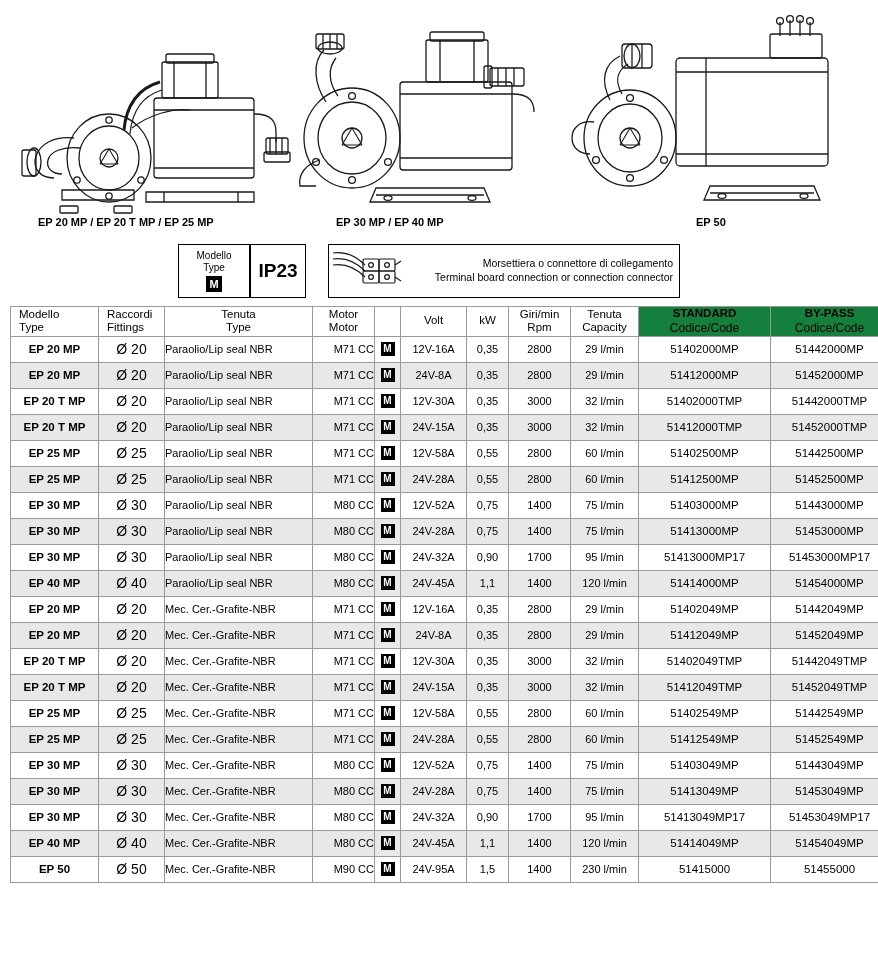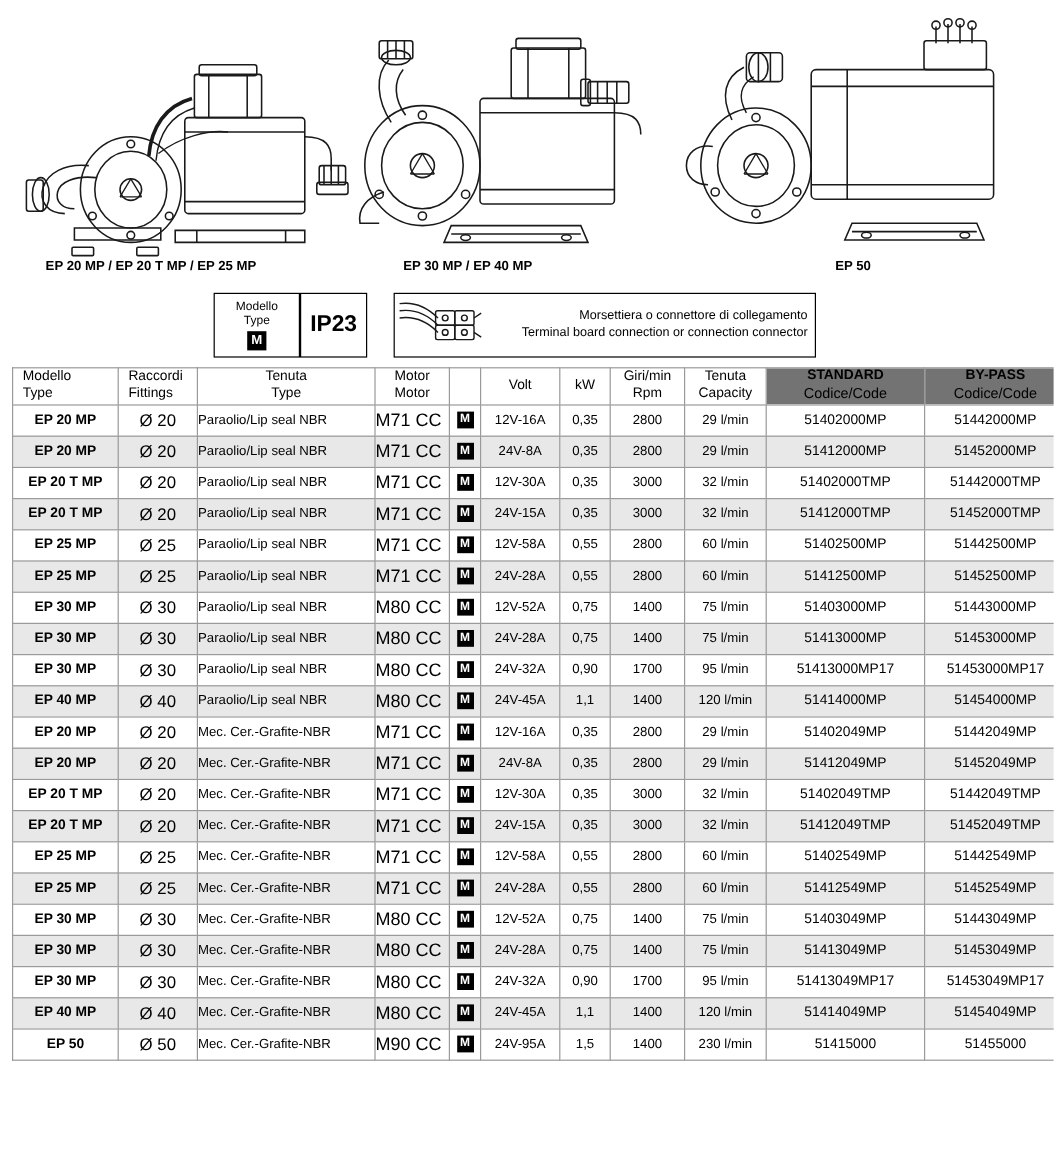--- a/index.html
+++ b/index.html
@@ -111,31 +111,31 @@
     white-space: nowrap;
   }
   thead th {
     background: #ffffff;
     font-weight: normal;
     font-size: 11.5px;
     height: 42px;
     line-height: 1.2;
   }
   thead th.shaded {
-    background: #737373;
+    background: #15803d;
     font-weight: bold;
   }
   thead th.shaded .sub { font-weight: normal; font-size: 12px; }
   tbody td { background: #ffffff; }
   tbody tr.alt td { background: #e8e8e8; }
 
   td.c-model { font-weight: bold; padding-left: 8px; text-align: center; font-size: 11.5px; }
   td.c-fit { text-align: center; font-size: 14px; }
   td.c-seal { text-align: left; font-size: 11px; }
-  td.c-motor { text-align: left; font-size: 15px; }
+  td.c-motor { text-align: right; font-size: 11px; }
   td.c-mbox { text-align: center; }
   td.c-volt, td.c-kw, td.c-rpm, td.c-cap { text-align: center; font-size: 11px; }
   td.c-code { text-align: center; font-size: 11.5px; }
 
   .mchip {
     display: inline-block;
     width: 14px; height: 14px;
     background: #000; color: #fff;
     font-size: 10px; font-weight: bold;
     line-height: 14px;

